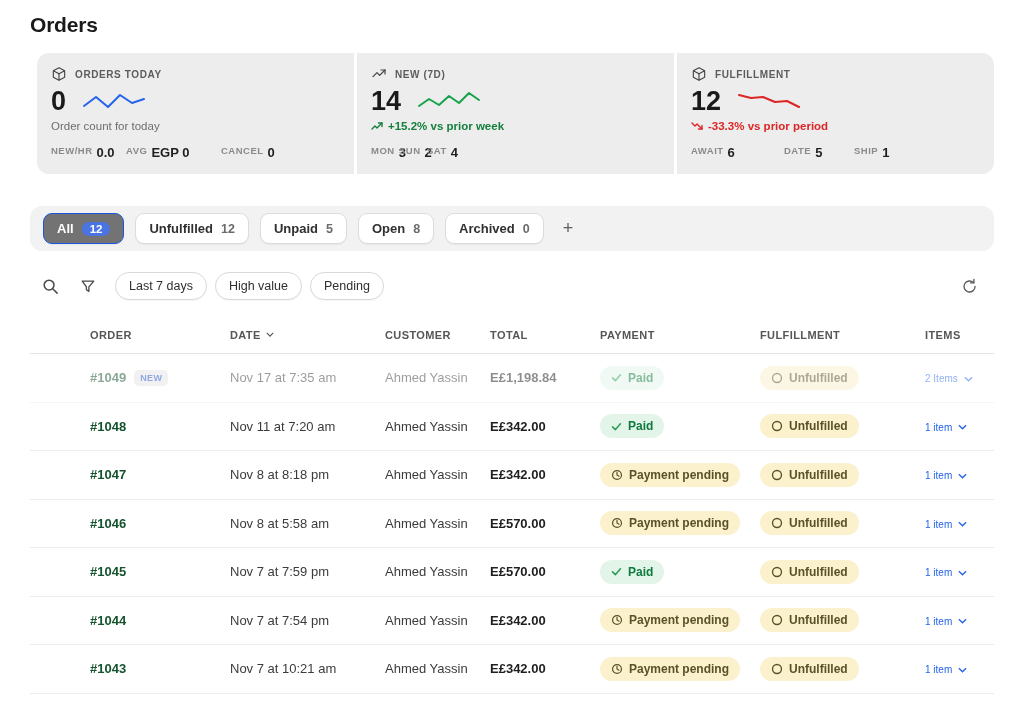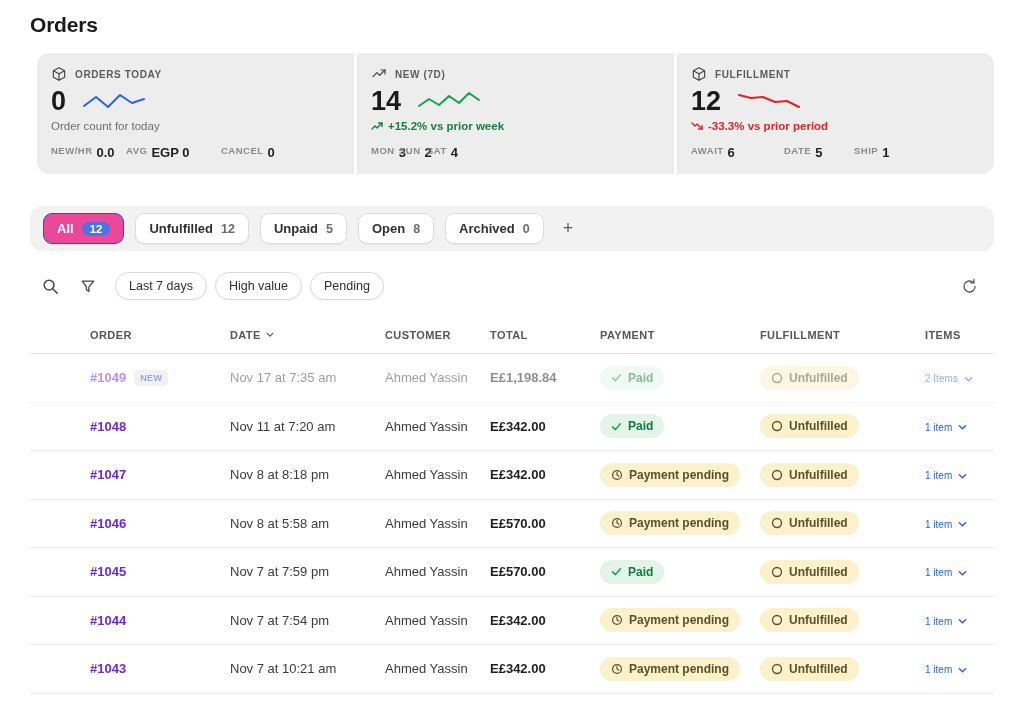--- a/index.html
+++ b/index.html
@@ -44,21 +44,21 @@
 
   
   .tabs-band { margin-top: 32px; background: #f2f2f2; border-radius: 12px; padding: 7px 13px; display: flex; align-items: center; gap: 11px; }
   .tab {
     display: inline-flex; align-items: center; gap: 8px; padding: 7px 13px;
     border-radius: 9px; font-size: 13px; font-weight: 600;
     background: #fff; border: 1px solid #dcdcdc; color: #303030; cursor: pointer;
     box-shadow: 0 1px 1px rgba(0,0,0,.05); font-family: inherit;
   }
   .tab .count { font-size: 12.5px; color: #6b6b6b; font-weight: 600; }
-  .tab.active { background: #ec4899; border-color: #1a56db; color: #fff; }
+  .tab.active { background: #737373; border-color: #1a56db; color: #fff; }
   .tab.active .count { background: #4a74e2; color: #fff; padding: 1px 8px; border-radius: 7px; font-size: 11.5px; }
   .tab-add { background: none; border: none; font-size: 18px; color: #5f5f5f; cursor: pointer; padding: 2px 8px; font-family: inherit; }
 
   
   .filterbar { display: flex; align-items: center; gap: 17px; margin-top: 13px; padding: 8px 0 12px 10px; }
   .icon-btn { background: none; border: none; color: #4a4a4a; cursor: pointer; display: flex; align-items: center; padding: 2px; }
   .chips { display: flex; gap: 8px; }
   .chip {
     background: #fff; border: 1px solid #d9d9d9; border-radius: 999px; padding: 6px 13px;
     font-size: 12.5px; color: #2f2f2f; cursor: pointer; font-weight: 500;
@@ -71,21 +71,21 @@
     display: grid;
     grid-template-columns: 140px 155px 105px 110px 160px 165px 1fr;
     align-items: center;
     padding-left: 60px;
   }
   .thead { height: 38px; border-bottom: 1px solid #e4e4e4; margin-top: 4px; }
   .th { font-size: 11px; font-weight: 700; color: #565656; letter-spacing: .4px; display: flex; align-items: center; gap: 5px; }
   .row { height: 48.5px; border-bottom: 1px solid #ececec; font-size: 13px; color: #3b3b3b; }
   .row.muted { opacity: .5; }
   .order-cell { display: flex; align-items: center; }
-  .order-link { color: #6d28d9; font-weight: 700; cursor: pointer; text-decoration: none; }
+  .order-link { color: #14532d; font-weight: 700; cursor: pointer; text-decoration: none; }
   .new-badge { background: #e5e5e5; color: #2053cf; font-size: 9px; font-weight: 700; border-radius: 5px; padding: 3px 6px; margin-left: 8px; letter-spacing: .4px; }
   .cell.total { font-weight: 700; color: #1e1e1e; }
   .badge { display: inline-flex; align-items: center; gap: 6px; border-radius: 999px; padding: 5px 11px; font-size: 12px; font-weight: 600; white-space: nowrap; }
   .badge.green  { background: #e3f4e8; color: #0e7a3d; }
   .badge.yellow { background: #fbf1cc; color: #5b5128; }
   .items-link { background: none; border: none; color: #2563eb; font-size: 10px; display: inline-flex; align-items: center; gap: 6px; cursor: pointer; font-family: inherit; font-weight: 500; }
 </style>
 </head>
 <body>
 

